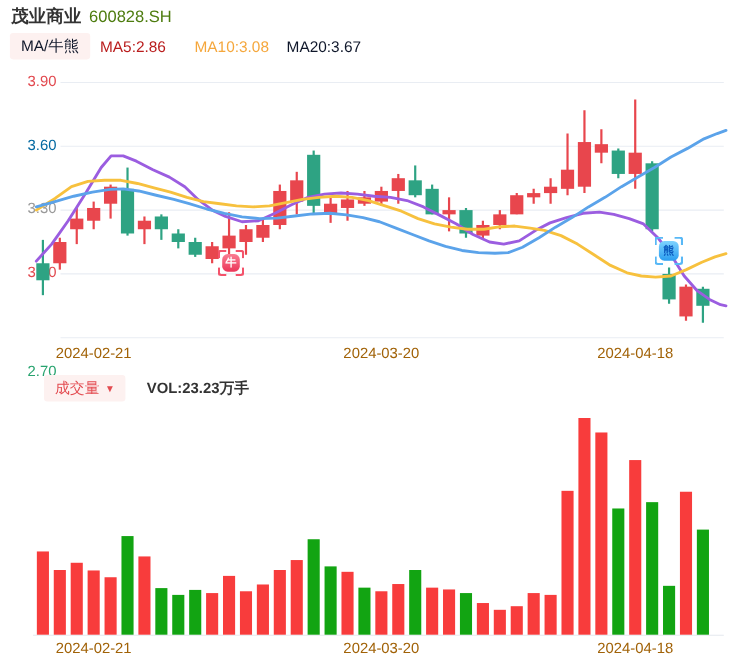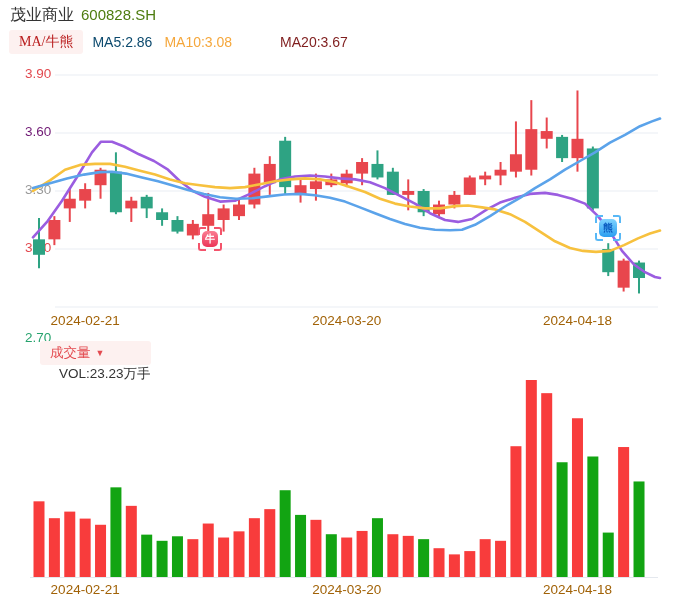--- a/index.html
+++ b/index.html
@@ -1,35 +1,35 @@
 <!DOCTYPE html>
 <html><head>
 <meta charset="utf-8">
 <style>
   html,body{margin:0;padding:0;background:#fff;}
   .app{position:relative;width:686px;height:606px;background:#ffffff;overflow:hidden;
        font-family:"Liberation Sans","DejaVu Sans",sans-serif;}
   .header{position:absolute;left:10px;top:5px;z-index:4;white-space:nowrap;}
-  .title{font-size:16px;font-weight:normal;color:#333;}
+  .title{font-size:16px;font-weight:bold;color:#333;}
   .code{font-size:15px;color:#4d7c0f;margin-left:7px;}
   .legend{position:absolute;left:9px;top:30px;z-index:4;display:flex;align-items:center;font-size:14px;}
-  .ma-badge{background:#fdf1f0;color:#b91c1c;padding:3px 10px;border-radius:3px;margin-right:9px;cursor:pointer;font-family:Liberation Serif, serif;}
-  .ma5{color:#0c4a6e;margin-right:12px;}
+  .ma-badge{background:#fdf1f0;color:#0f172a;padding:3px 10px;border-radius:3px;margin-right:9px;cursor:pointer;}
+  .ma5{color:#b91c1c;margin-right:26px;}
   .ma10{color:#f5a73c;margin-right:16px;}
-  .ma20{color:#7f1d1d;margin-left:32px;}
+  .ma20{color:#0f172a;}
   #y-labels{position:absolute;left:0;top:0;width:686px;height:606px;z-index:1;}
   .ylab{position:absolute;left:25px;font-size:13.5px;}
   #chart-svg{position:absolute;left:0;top:0;z-index:2;}
   #x-labels-price{position:absolute;left:0;top:313px;width:686px;height:18px;z-index:3;}
   #x-labels-vol{position:absolute;left:0;top:582px;width:686px;height:18px;z-index:3;}
   .xlab{position:absolute;transform:translateX(-50%);font-size:13.5px;color:#a16207;white-space:nowrap;}
-  .vol-header{position:absolute;left:40px;top:341px;z-index:4;display:flex;font-size:13.5px;flex-direction:column;}
+  .vol-header{position:absolute;left:40px;top:341px;z-index:4;display:flex;align-items:center;font-size:13.5px;}
   .vol-badge{background:#fdf1f0;color:#e34b50;padding:3px 10px;border-radius:3px;display:inline-flex;align-items:center;gap:5px;cursor:pointer;}
   .caret{font-size:9px;}
-  .vol-label{margin-left:19px;color:#333;}
+  .vol-label{margin-left:19px;color:#333;font-weight:bold;}
   .marker{position:absolute;z-index:5;cursor:pointer;}
   .marker i{position:absolute;left:0;top:0;right:0;bottom:0;}
   .marker::before,.marker::after,.marker i::before,.marker i::after{
       content:"";position:absolute;width:6px;height:6px;}
   .marker::before{left:0;top:0;border-left:2px solid;border-top:2px solid;border-top-left-radius:3px;}
   .marker::after{right:0;top:0;border-right:2px solid;border-top:2px solid;border-top-right-radius:3px;}
   .marker i::before{left:0;bottom:0;border-left:2px solid;border-bottom:2px solid;border-bottom-left-radius:3px;}
   .marker i::after{right:0;bottom:0;border-right:2px solid;border-bottom:2px solid;border-bottom-right-radius:3px;}
   .bull{left:198px;top:227px;width:24px;height:24px;color:#f4536b;}
   .bear{left:595px;top:215px;width:26px;height:26px;color:#58b8f6;}
@@ -49,21 +49,21 @@
 
   <div class="legend">
     <span class="ma-badge">MA/牛熊</span>
     <span class="ma5">MA5:2.86</span>
     <span class="ma10">MA10:3.08</span>
     <span class="ma20">MA20:3.67</span>
   </div>
 
   <div id="y-labels">
       <div class="ylab" style="top: 66px; color: rgb(226, 73, 79);">3.90</div>
-      <div class="ylab" style="top: 124px; color: #701a75;">3.60</div>
+      <div class="ylab" style="top: 124px; color: #0369a1;">3.60</div>
       <div class="ylab" style="top: 182px; color: rgb(153, 153, 153);">3.30</div>
       <div class="ylab" style="top: 240px; color: rgb(226, 73, 79);">3.00</div>
       <div class="ylab" style="top: 298px; color: rgb(39, 163, 110); margin-top: 32px;">2.70</div>
     </div>
 
   <svg id="chart-svg" width="686" height="606" viewBox="0 0 686 606">
       <g>
         <line x1="55" y1="75" x2="658" y2="75" stroke="#e9edf3" stroke-width="1"></line>
         <line x1="55" y1="132.99989999999997" x2="658" y2="132.99989999999997" stroke="#e9edf3" stroke-width="1"></line>
         <line x1="55" y1="190.99980000000002" x2="658" y2="190.99980000000002" stroke="#e9edf3" stroke-width="1"></line>

